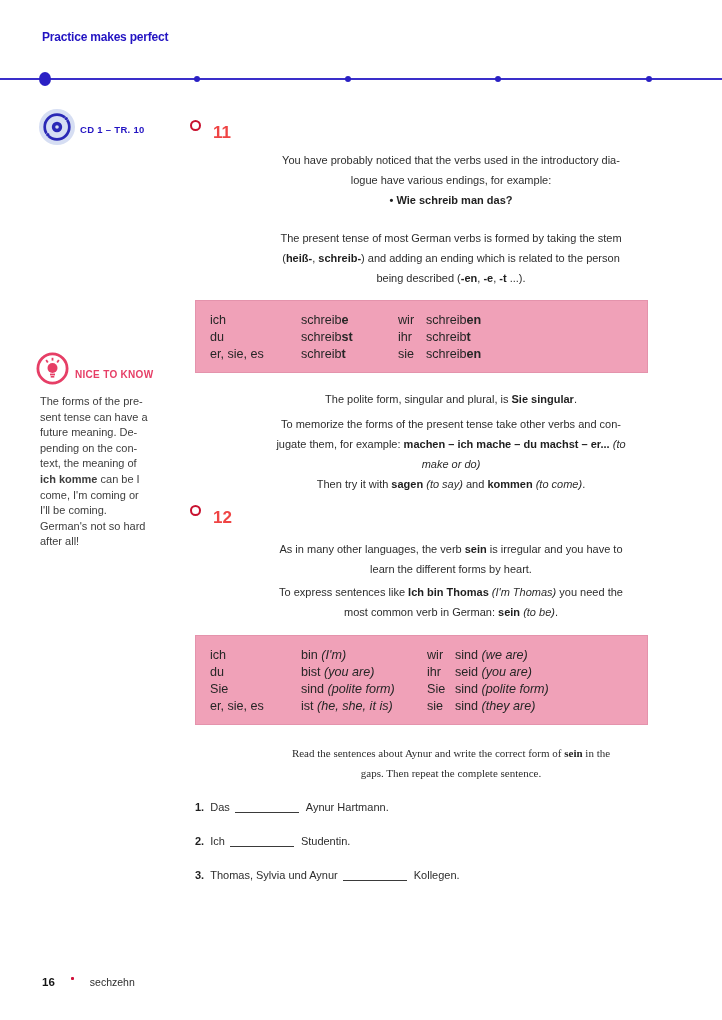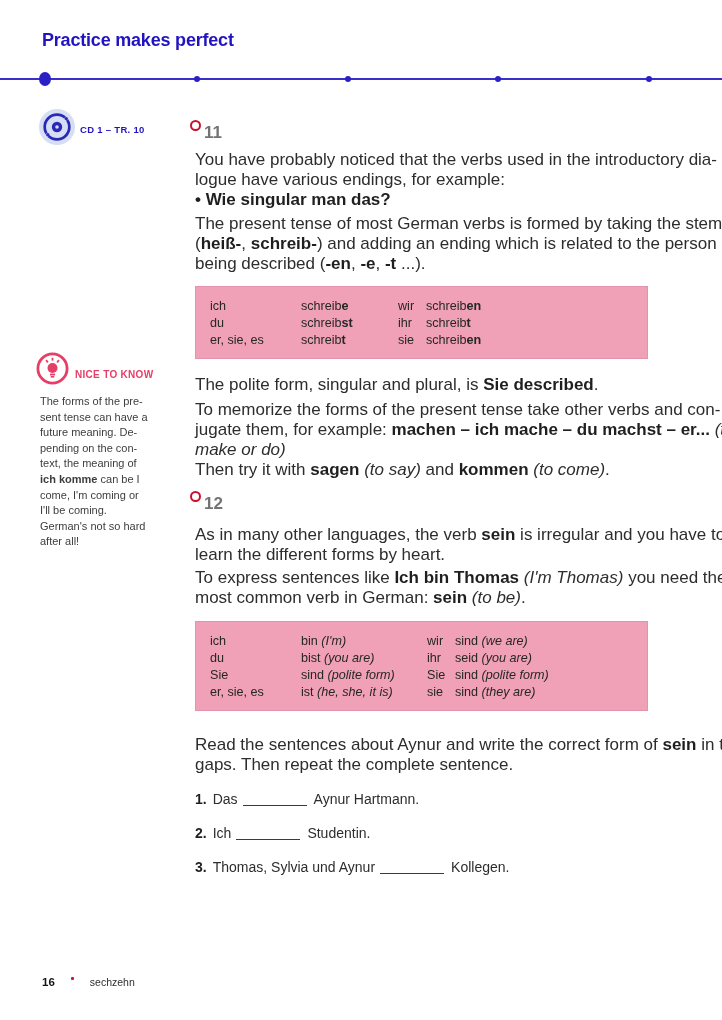--- a/index.html
+++ b/index.html
@@ -3,67 +3,67 @@
 <meta charset="utf-8">
 <style>
   html,body{margin:0;padding:0;}
   body{
     width:722px;height:1020px;position:relative;background:#ffffff;
     font-family:"Liberation Sans", sans-serif;color:#2d2d2d;overflow:hidden;
   }
   
   .header-title{
     position:absolute;left:42px;top:30px;
-    font-size:18px;font-weight:bold;color:#2213c2;letter-spacing:-0.2px;
+    font-size:12px;font-weight:bold;color:#2213c2;letter-spacing:-0.2px;
   }
   .rule{position:absolute;left:0;top:78px;width:722px;height:2px;background:#3a2fca;}
   .dot-big{position:absolute;left:39px;top:72px;width:12px;height:14px;background:#2a20c4;border-radius:50%;}
   .dot-sm{position:absolute;top:76px;width:6px;height:6px;background:#2a20c4;border-radius:50%;}
   
   .cd-block{position:absolute;left:38px;top:108px;display:flex;align-items:center;gap:4px;}
   .cd-label{font-size:9.5px;font-weight:bold;color:#2213c2;letter-spacing:0.3px;white-space:pre;}
   .ntk{position:absolute;left:36px;top:352px;width:150px;}
   .ntk-head{display:flex;align-items:center;gap:6px;}
   .ntk-label{font-size:10px;font-weight:bold;color:#e63e66;letter-spacing:0.3px;margin-top:8px;white-space:pre;}
   .ntk-body{margin-top:5px;margin-left:4px;font-size:11px;line-height:15.6px;color:#3d3d3d;white-space:pre;}
   
   .main{position:absolute;left:195px;top:115px;width:512px;}
   .secnum{position:relative;height:24px;margin-top:8px;margin-left:-2px;}
-  .secnum .num{font-size:17px;font-weight:bold;color:#737373;position:absolute;left:11px;top:0;}
+  .secnum .num{font-size:17px;font-weight:bold;color:#ef4444;position:absolute;left:20px;top:0;}
   .ring{position:absolute;left:-3px;top:-3px;width:7px;height:7px;border:2.4px solid #c8112f;border-radius:50%;background:#fff;}
-  .p{white-space:pre;font-size:17px;line-height:20px;color:#2d2d2d;margin:0;}
+  .p{white-space:pre;font-size:11px;line-height:20px;color:#2d2d2d;margin:0;text-align:center;}
   .p b{color:#1f1f1f;}
   .bullets{margin:0;}
   .bold-p{font-weight:bold;color:#1f1f1f;}
   
   .ctable{width:437px;background:#f0a1b8;border:1px solid #e493ac;padding:11px 0 9px 14px;margin-top:12px;}
   .ctable .row{display:grid;line-height:17px;font-size:12.6px;color:#262626;}
   .t1 .row{grid-template-columns:91px 97px 28px auto;}
   .t2 .row{grid-template-columns:91px 126px 28px auto;}
   .ctable i{font-style:italic;}
   
-  .item{font-size:14px;line-height:20px;white-space:nowrap;}
+  .item{font-size:11px;line-height:20px;white-space:nowrap;}
   .item b{margin-right:6px;color:#1f1f1f;}
   .blank{display:inline-block;width:64px;border-bottom:1.4px solid #3a3a3a;height:13px;margin:0 7px 0 5px;transform:translateY(2px);}
   
   .footer{position:absolute;left:42px;top:976px;display:flex;gap:16px;}
   .footer .pnum{font-size:11.5px;font-weight:bold;color:#141414;}
   .footer .fdot{width:3px;height:3px;background:#d0103a;border-radius:1px;margin-top:1px;}
   .footer .pword{font-size:10.5px;color:#2d2d2d;}
   
   .m-p1{margin-top:3px;}
-  .m-p2{margin-top:4px;}
+  .m-p2{margin-top:18px;}
   .m-instr{margin-top:7px;}
   .m-p3{margin-top:16px;}
   .m-p4{margin-top:5px;}
   .m-num12{margin-top:14px;}
   .m-s12p1{margin-top:3px;}
   .m-s12p2{margin-top:7px;}
   .m-t2{margin-top:13px;}
-  .m-intro{margin-top:24px;}
+  .m-intro{margin-top:18px;font-family:Liberation Serif, serif;}
   .m-item{margin-top:14px;}
 </style>
 </head>
 <body>
 
 <div class="header-title">Practice makes perfect</div>
 <div class="rule"></div>
 <div class="dot-big"></div>
 <div class="dot-sm" style="left:194px;"></div>
 <div class="dot-sm" style="left:345px;"></div>
@@ -112,21 +112,21 @@
 
   <div class="secnum">
       <span class="ring"></span>
       <span class="num">11</span>
     </div>
 
   <p class="p m-p1">You have probably noticed that the verbs used in the introductory dia-
 logue have various endings, for example:</p>
 
   <div class="bullets">
-    <p class="p bold-p">• Wie singular man das?</p>
+    <p class="p bold-p">• Wie schreib man das?</p>
   </div>
 
   <p class="p m-p2"><span>The present tense of most German verbs is formed by taking the stem
 (</span><b>heiß-</b><span>, </span><b>schreib-</b><span>) and adding an ending which is related to the person
 being described (</span><b>-en</b><span>, </span><b>-e</b><span>, </span><b>-t</b><span> ...).</span></p>
 
 
   <div class="ctable t1">
     <div class="row">
         <span>ich</span>
@@ -141,21 +141,21 @@
         <span><span>schreib</span><b>t</b></span>
       </div>
     <div class="row">
         <span>er, sie, es</span>
         <span><span>schreib</span><b>t</b></span>
         <span>sie</span>
         <span><span>schreib</span><b>en</b></span>
       </div>
   </div>
 
-  <p class="p m-p3"><span>The polite form, singular and plural, is </span><b>Sie described</b><span>.</span></p>
+  <p class="p m-p3"><span>The polite form, singular and plural, is </span><b>Sie singular</b><span>.</span></p>
 
   <p class="p m-p4"><span>To memorize the forms of the present tense take other verbs and con-
 jugate them, for example: </span><b>machen – ich mache – du machst – er...</b><span> </span><i>(to
 make or do)</i><span>
 Then try it with </span><b>sagen</b><span> </span><i>(to say)</i><span> and </span><b>kommen</b><span> </span><i>(to come)</i><span>.</span></p>
 
   <div class="secnum m-num12">
       <span class="ring"></span>
       <span class="num">12</span>
     </div>

